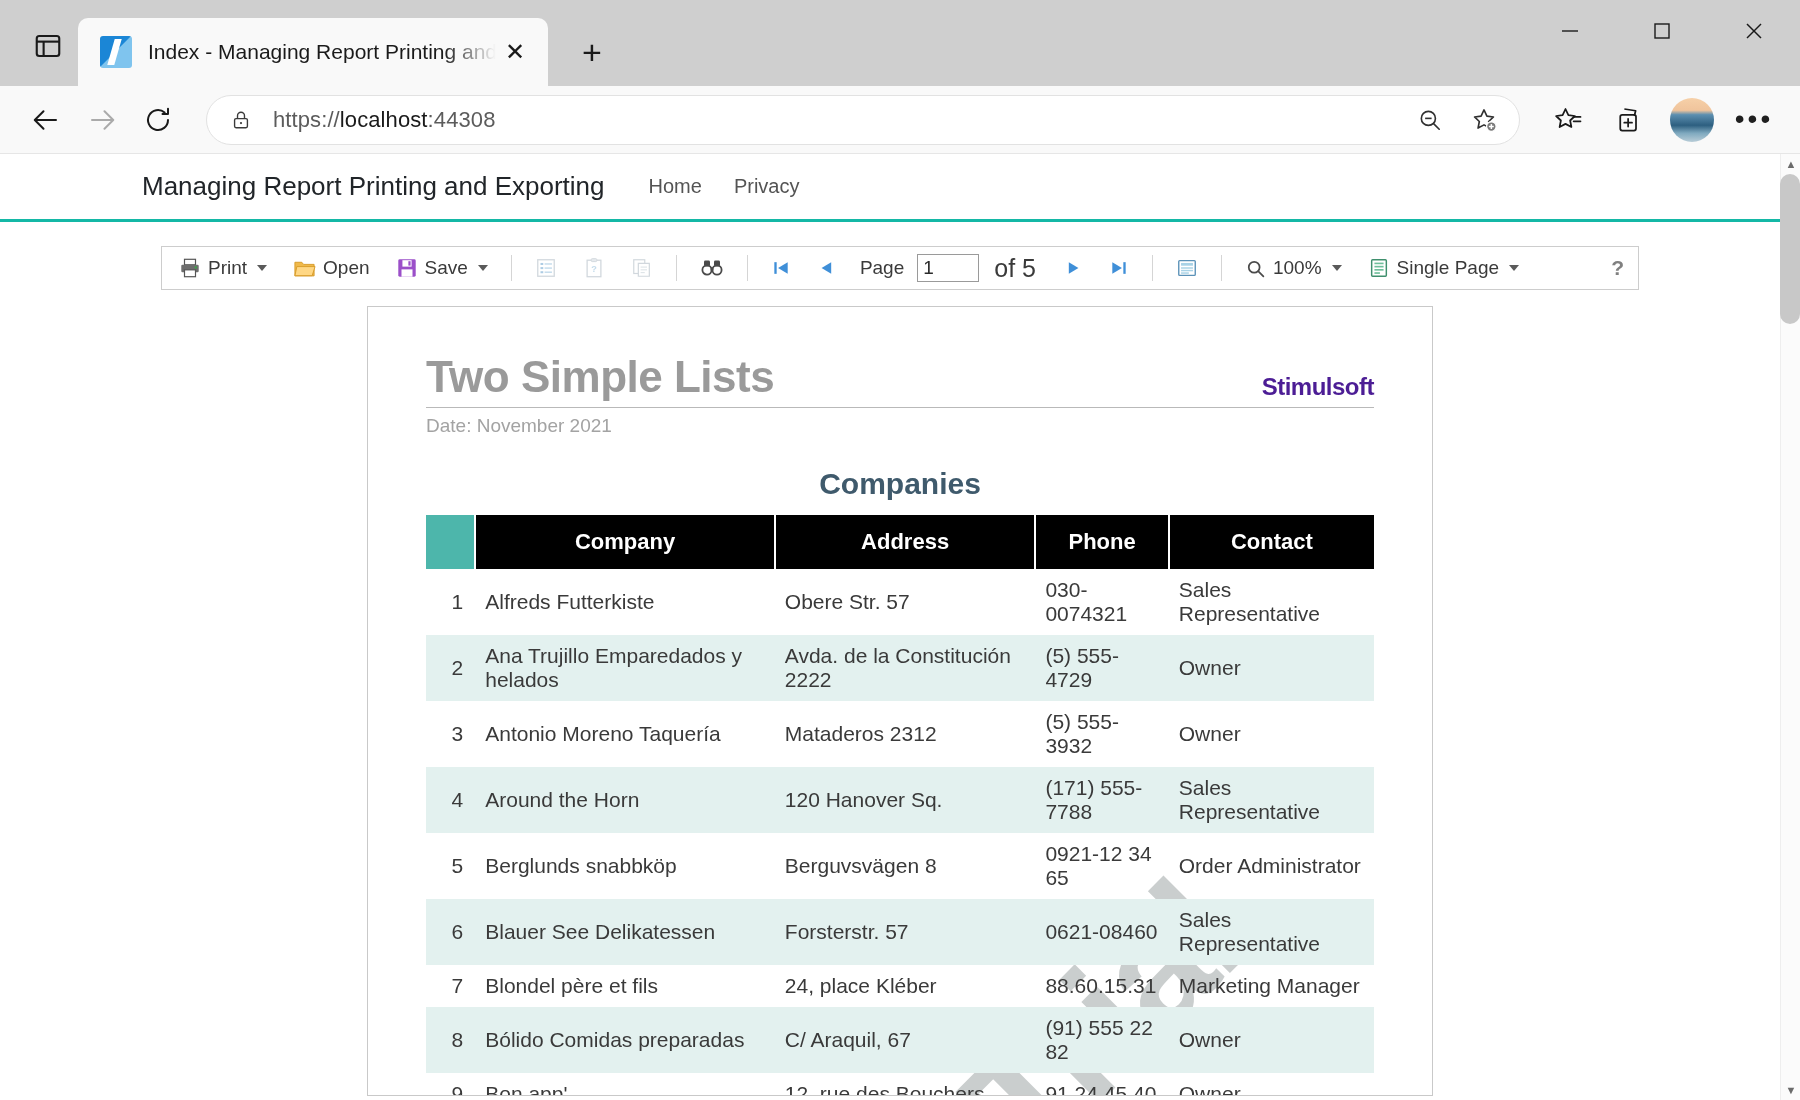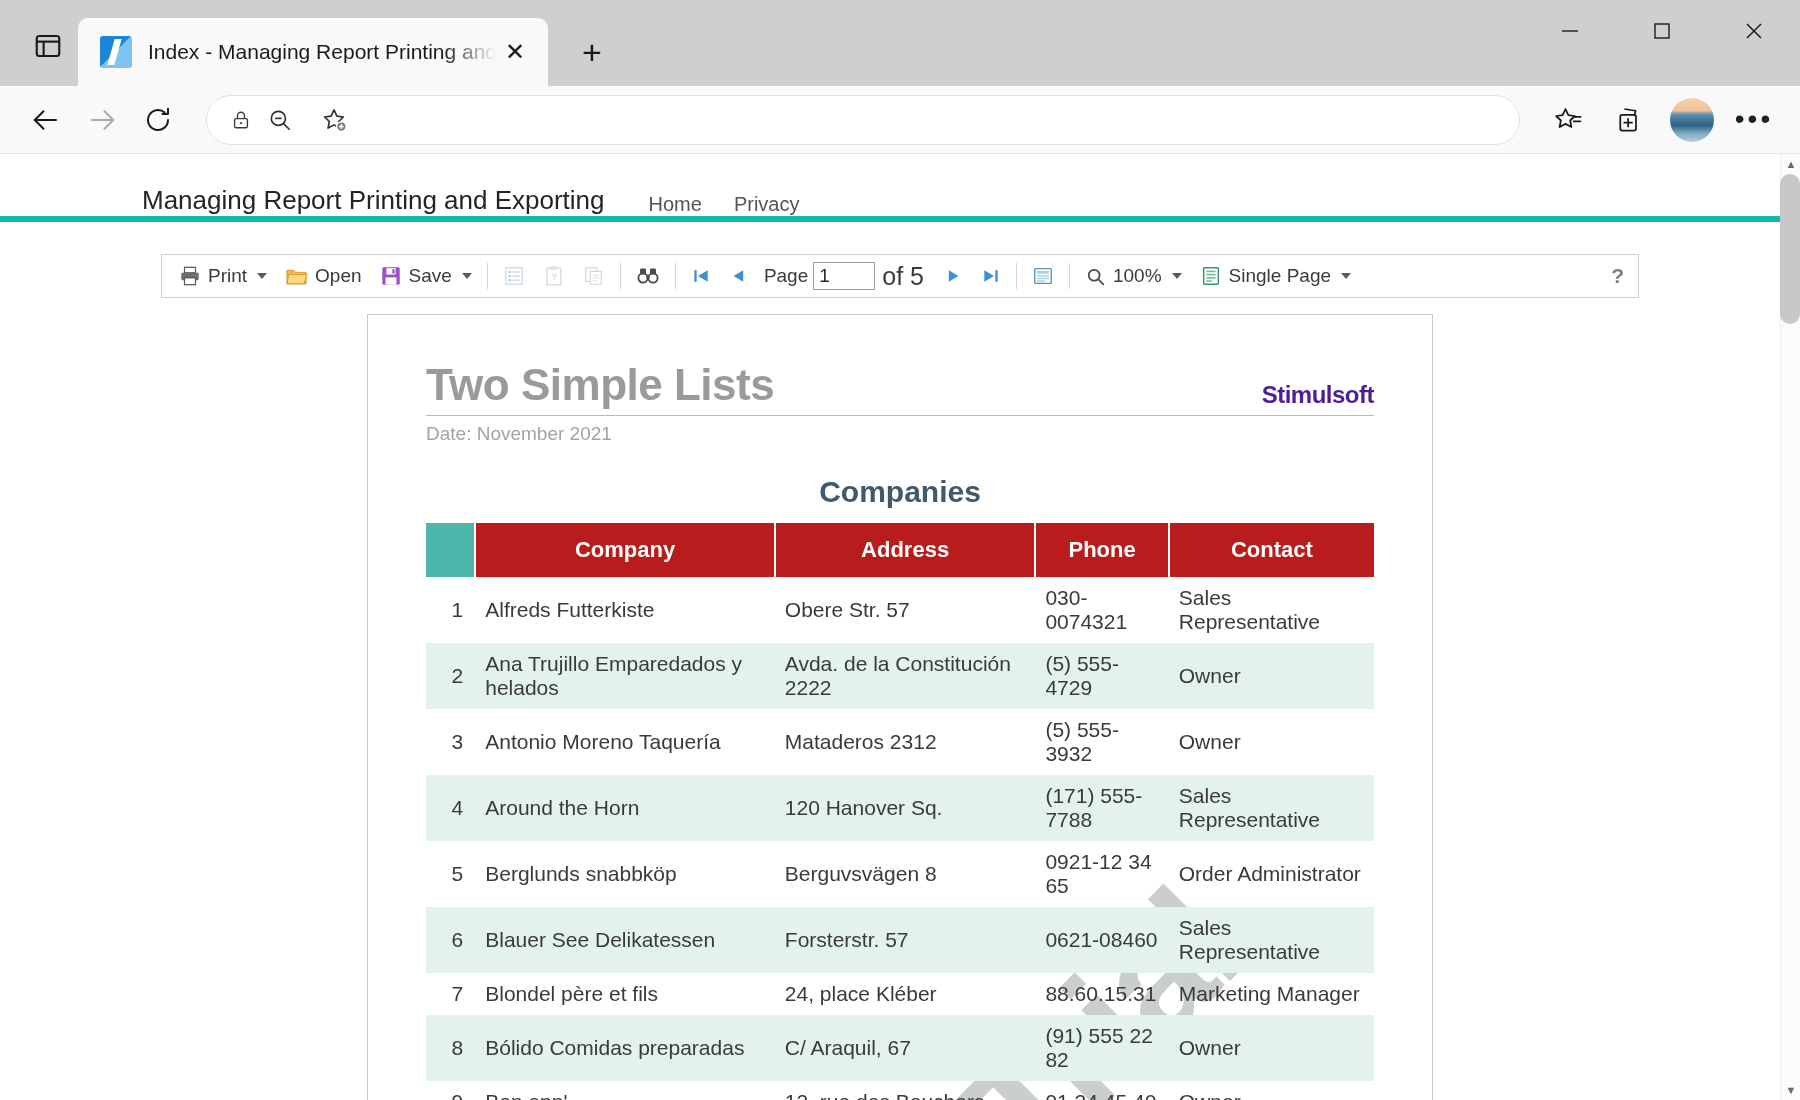--- a/index.html
+++ b/index.html
@@ -114,33 +114,33 @@
     font-size: 11px; color: #6b6b6b; cursor: pointer;
   }
   .scroll-up-arrow { top: 0; }
   .scroll-down-arrow { bottom: 0; }
   .scroll-thumb {
     position: absolute; right: 0; top: 20px; width: 20px; height: 150px;
     background: #c8c8c8; border-radius: 10px; cursor: pointer;
   }
 
   .site-header {
-    height: 68px; display: flex; align-items: flex-end; padding-left: 142px;
-    border-bottom: 6px solid #14b8a6; background: #fff;
+    height: 68px; display: flex; align-items: center; padding-left: 142px;
+    border-bottom: 3px solid #14b8a6; background: #fff;
   }
   .site-brand { font-size: 26px; color: #212529; font-weight: 400; white-space: nowrap; }
   .site-nav { display: flex; gap: 32px; margin-left: 44px; }
   .site-nav a { font-size: 20px; color: #545454; text-decoration: none; cursor: pointer; }
 
   
   .viewer-area { padding: 24px 0 0 0; background: #fff; }
   .sti-toolbar {
-    margin: 8px auto; width: 1478px; height: 44px; background: #fff;
+    margin: 0 auto; width: 1478px; height: 44px; background: #fff;
     border: 1px solid #cdcdcd; display: flex; align-items: center;
-    padding: 0 8px; gap: 0; font-size: 19px; color: #3a3a3a;
+    padding: 0 8px; gap: 8px; font-size: 19px; color: #3a3a3a;
     position: relative;
   }
   .sti-item {
     height: 36px; display: flex; align-items: center; gap: 7px;
     padding: 0 9px; cursor: pointer; border-radius: 2px; white-space: nowrap;
   }
   .sti-item.disabled { opacity: .45; cursor: default; }
   .sti-caret {
     width: 0; height: 0; border-left: 5px solid transparent; border-right: 5px solid transparent;
     border-top: 6px solid #5a5a5a; margin-left: 3px;
@@ -181,21 +181,21 @@
   .rpt-section-title {
     text-align: center; font-size: 30px; color: #3f5a6c; font-weight: bold;
     margin: 30px 0 14px 0;
   }
 
   table.rpt {
     width: 100%; border-collapse: collapse; table-layout: fixed;
     font-size: 21px; color: #3a3a3a; position: relative; z-index: 2;
   }
   table.rpt th {
-    background: #b91c1c; color: #ffffff; font-weight: bold; font-size: 22px;
+    background: #000000; color: #ffffff; font-weight: bold; font-size: 22px;
     padding: 14px 10px; text-align: center; border-right: 2px solid #ffffff;
   }
   table.rpt th:last-child { border-right: none; }
   table.rpt td { padding: 9px 10px; vertical-align: middle; }
   table.rpt tr.alt td { background: #e3f1ef; }
   .col-num { width: 48px; text-align: right; padding-right: 12px !important; color: #3a3a3a; }
   .col-company { width: 292px; }
   .col-address { width: 254px; }
   .col-phone { width: 130px; }
   .col-contact { width: 200px; }
@@ -272,20 +272,21 @@
     </div>
 
     <div class="addressbar">
       <span class="lock-icon">
         <svg width="22" height="22" viewBox="0 0 24 24" fill="none" stroke="#3a3a3a" stroke-width="1.5">
           <rect x="5" y="10.5" width="14" height="10" rx="1.6"></rect>
           <path d="M8.2 10.5V7.4a3.8 3.8 0 0 1 7.6 0v3.1"></path>
           <circle cx="12" cy="15.3" r="1.2" fill="#3a3a3a" stroke="none"></circle>
         </svg>
       </span>
+      <span class="url-text">https://<b>localhost</b><span>:44308</span></span>
       <span class="addr-actions">
         <span class="addr-btn">
           <svg width="26" height="26" viewBox="0 0 24 24" fill="none" stroke="#303030" stroke-width="1.5">
             <circle cx="10.5" cy="10.5" r="6.5"></circle>
               <line x1="15.3" y1="15.3" x2="20.5" y2="20.5" stroke-linecap="round"></line>
               <line x1="7.5" y1="10.5" x2="13.5" y2="10.5"></line>
           </svg>
         </span>
         <span class="addr-btn">
           <svg width="28" height="28" viewBox="0 0 24 24" fill="none" stroke="#303030" stroke-width="1.4">

